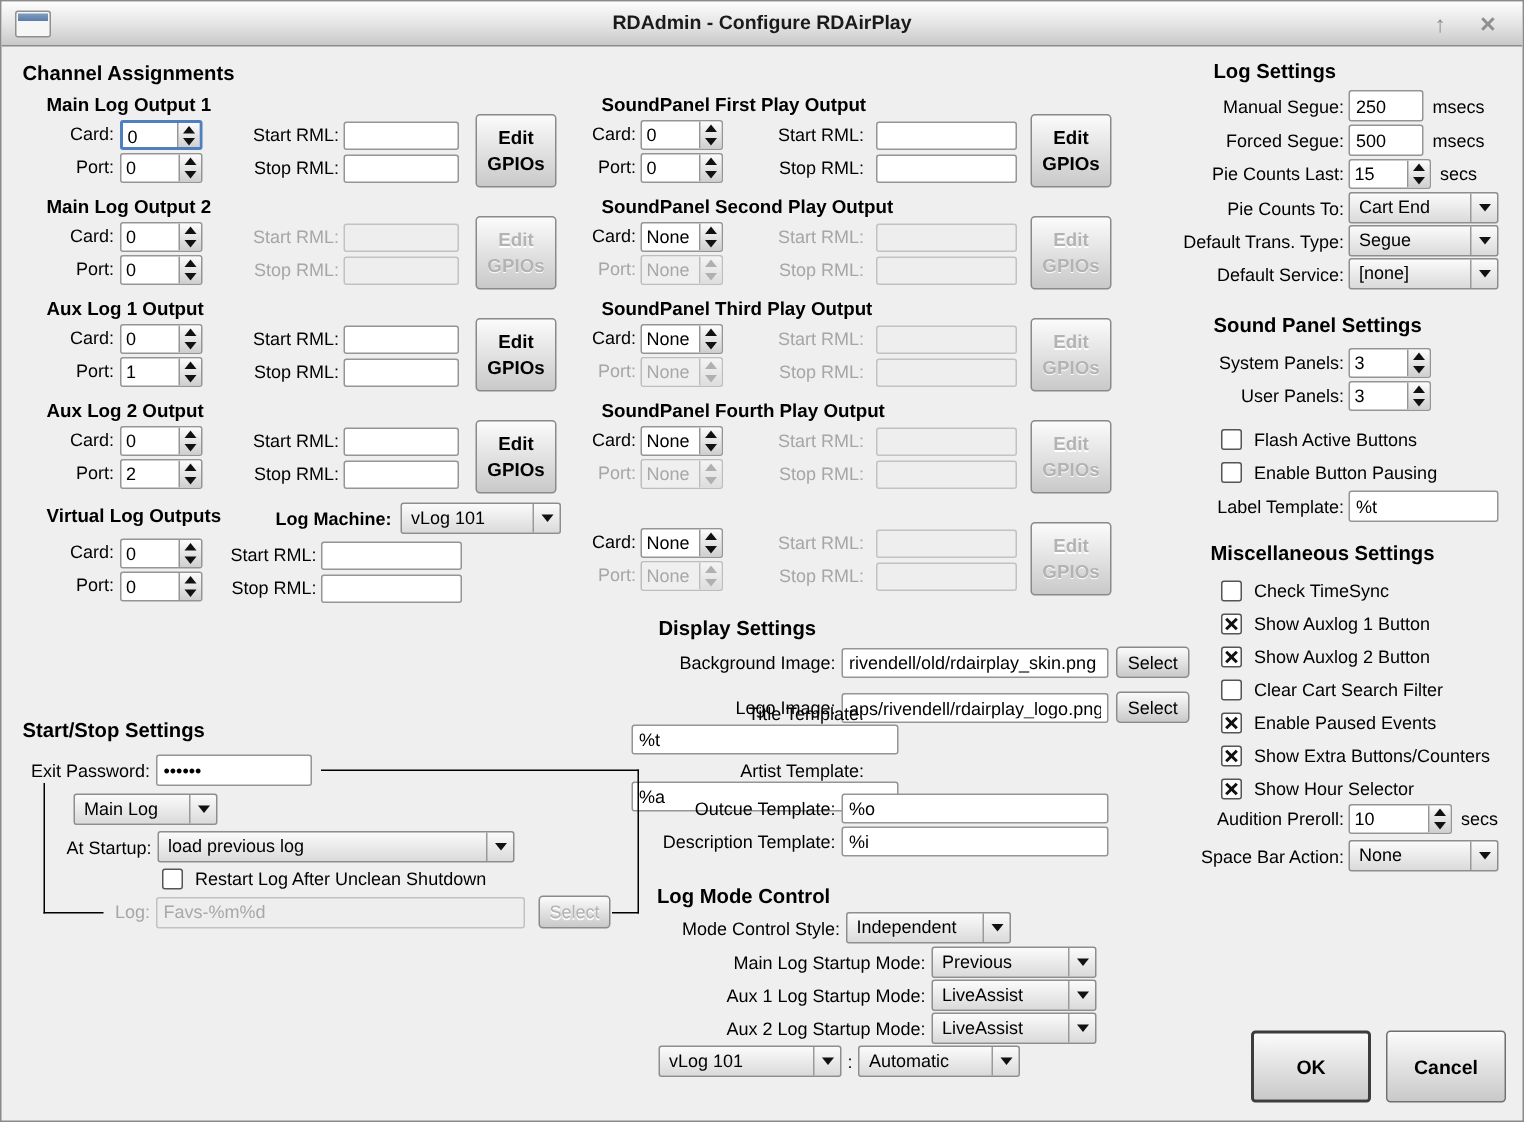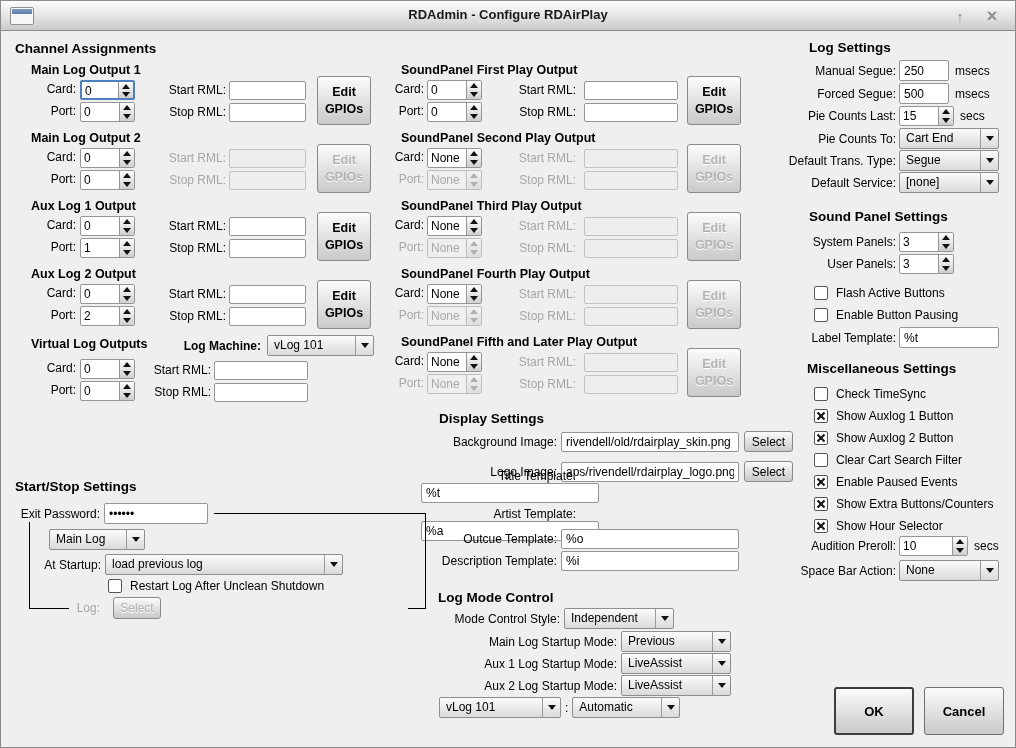--- a/index.html
+++ b/index.html
@@ -384,21 +384,20 @@
     </span>
   <span class="lbl srl dis">Start RML:</span>
   <input class="tf srf dis" disabled="" style="">
   <span class="lbl stl dis">Stop RML:</span>
   <input class="tf stf dis" disabled="" style="">
   <div class="btn gpio-btn gbtn dis">Edit
 GPIOs</div>
 </div>
 
 <div class="msec" style="left:392px;top:334px;">
-  <div class="sec-title shdg">SoundPanel Fifth and Later Play Output</div>
   <span class="lbl c-lbl">Card:</span>
   <span class="spin c-spin">
       <span class="sv">None</span>
       <span class="sb">
         <i class="au"></i>
         <i class="ad"></i>
       </span>
     </span>
   <span class="lbl p-lbl dis">Port:</span>
   <span class="spin p-spin dis">
@@ -666,17 +665,18 @@
     </span>
 </div>
 
 <div class="abs" style="left:107px;top:578px;display:flex;align-items:center;">
   <span class="cb"></span>
   <span class="cb-lbl">Restart Log After Unclean Shutdown</span>
 </div>
 
 <div class="abs" style="left:14px;top:596px;display:flex;align-items:center;">
   <span class="lbl dis" style="width:85px;margin-right:4px;">Log:</span>
+  <input class="tf dis" disabled="" style="width: 246px; height: 21px;" value="Favs-%m%d">
   <div class="btn select-btn dis" style="width:48px;height:22px;margin-left:9px;">Select</div>
 </div>
 
 <div class="btn ok-btn abs" style="left:833px;top:686px;width:80px;height:48px;">OK</div>
 <div class="btn cancel-btn abs" style="left:923px;top:686px;width:80px;height:48px;">Cancel</div>
 
 </body></html>

